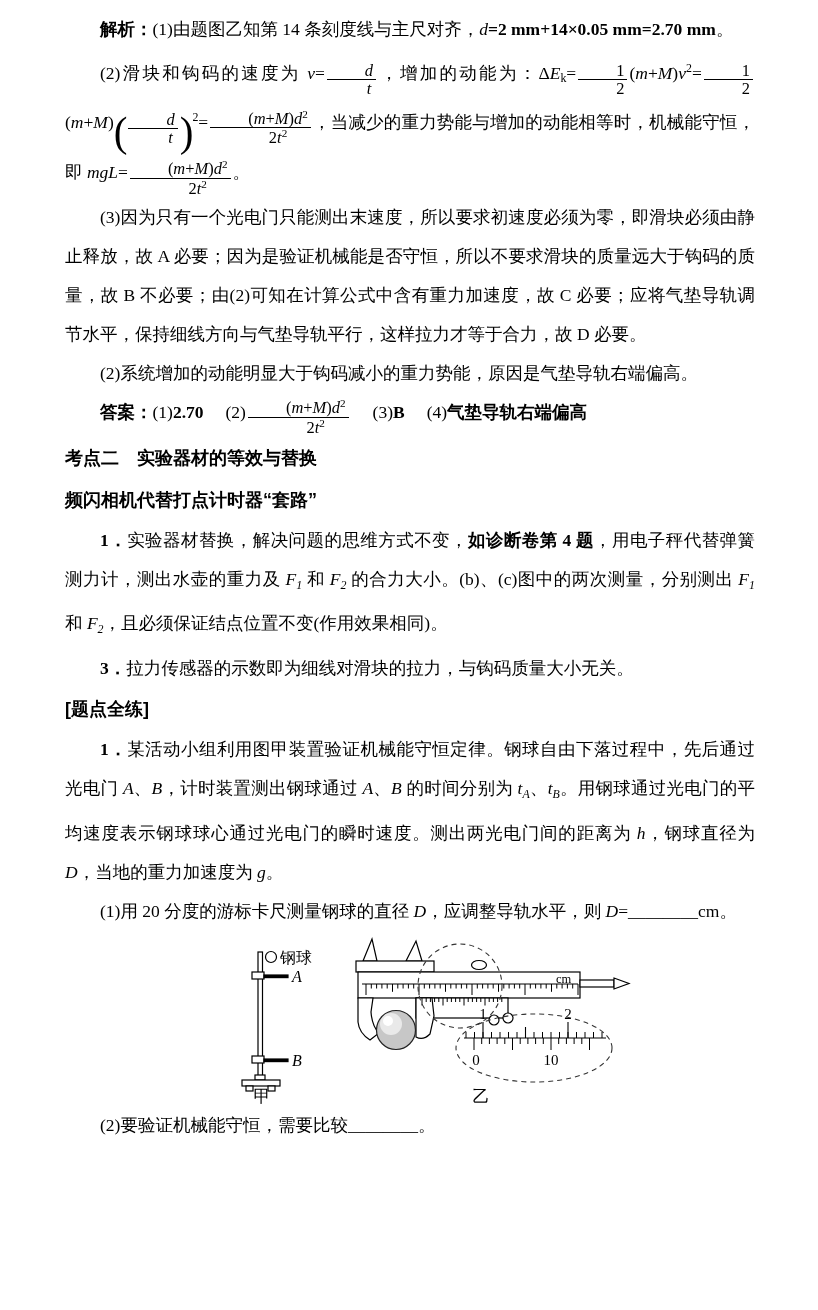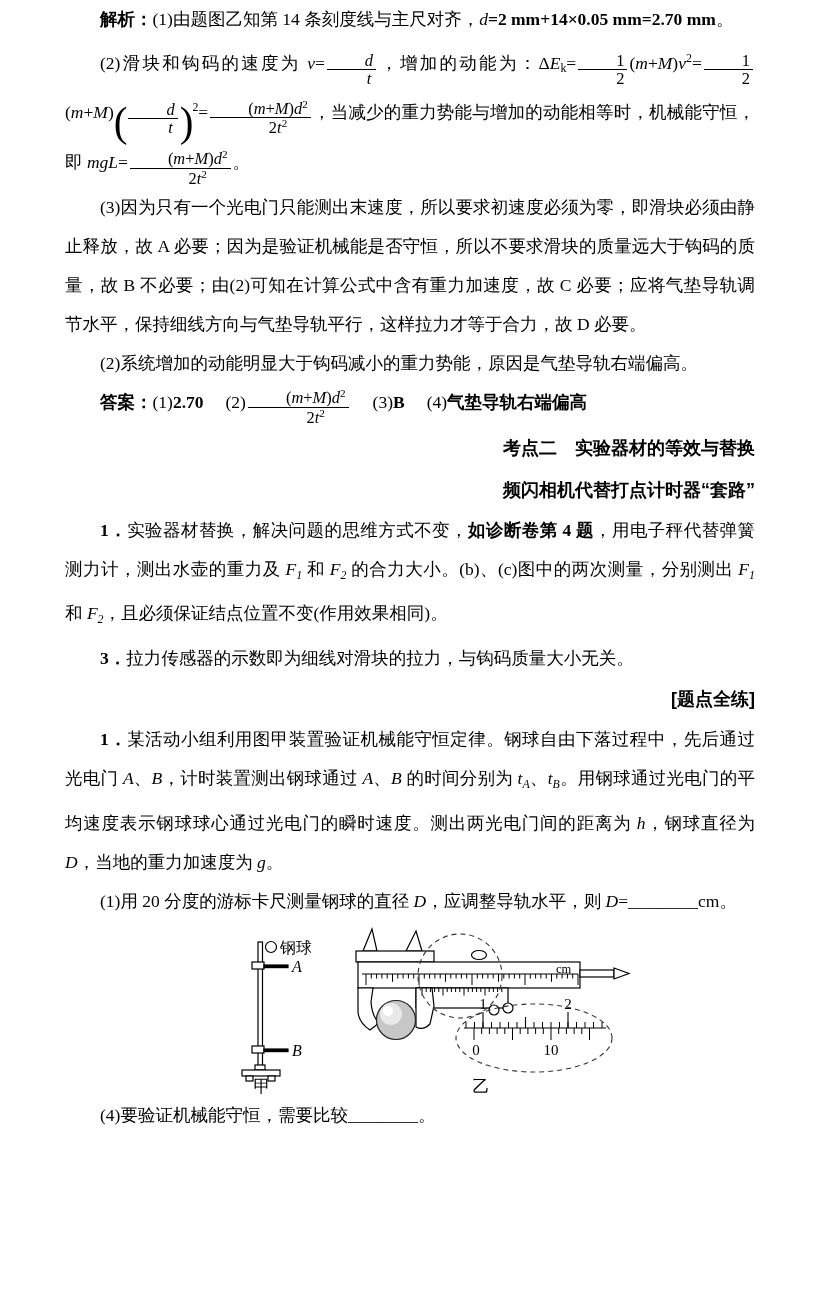--- a/index.html
+++ b/index.html
@@ -2,23 +2,23 @@
 <html><head>
 <meta charset="utf-8">
 <title>物理实验讲义页</title>
 <style>
   *{box-sizing:border-box;margin:0;padding:0}
   html,body{background:#fff}
   body{
     width:818px;height:1310px;overflow:hidden;color:#000;
     font-family:"Liberation Serif","DejaVu Serif",serif;
   }
-  .page{padding:0 63px 0 65px;font-size:17.5px;line-height:39px}
+  .page{padding:10px 63px 0 65px;font-size:17.5px;line-height:39px}
   .para{text-indent:2em;text-align:justify}
-  .center{text-align:right;text-indent:0}
+  .center{text-align:left;text-indent:0}
   .hd{font-weight:bold;font-family:"Liberation Sans","DejaVu Sans",sans-serif;font-size:18px;line-height:42px}
   .bld{font-weight:bold}
   .it{font-style:italic;font-family:"Liberation Serif","DejaVu Serif",serif}
   .sb{font-size:68%;vertical-align:-0.32em}
   .sp{font-size:68%;vertical-align:0.55em}
   .gap{display:inline-block}
   .frac{display:inline-block;vertical-align:-0.95em;text-align:center;line-height:1.06;margin:0 2px;font-size:94%}
   .fn{display:block;padding:0 3px}
   .fd{display:block;border-top:1.5px solid #000;padding:0 3px}
   .bigp{font-size:235%;vertical-align:-0.45em;line-height:1;font-weight:400;letter-spacing:-1px}
@@ -204,16 +204,16 @@
           <line x1="363.5" y1="104" x2="363.5" y2="116.0"></line>
         </g>
       <text x="257" y="85" font-size="15" text-anchor="middle">1</text>
       <text x="342" y="85" font-size="15" text-anchor="middle">2</text>
       <text x="250" y="131" font-size="15" text-anchor="middle">0</text>
       <text x="325" y="131" font-size="15" text-anchor="middle">10</text>
       <text x="255" y="168" font-size="17" text-anchor="middle">乙</text>
     </svg>
   </div>
 
-  <p class="para"><span>(4)要验证机械能守恒，需要比较________。</span></p>
+  <p class="para"><span>(2)要验证机械能守恒，需要比较________。</span></p>
   <p class="para"></p>
 
 </div>
 
 </body></html>

